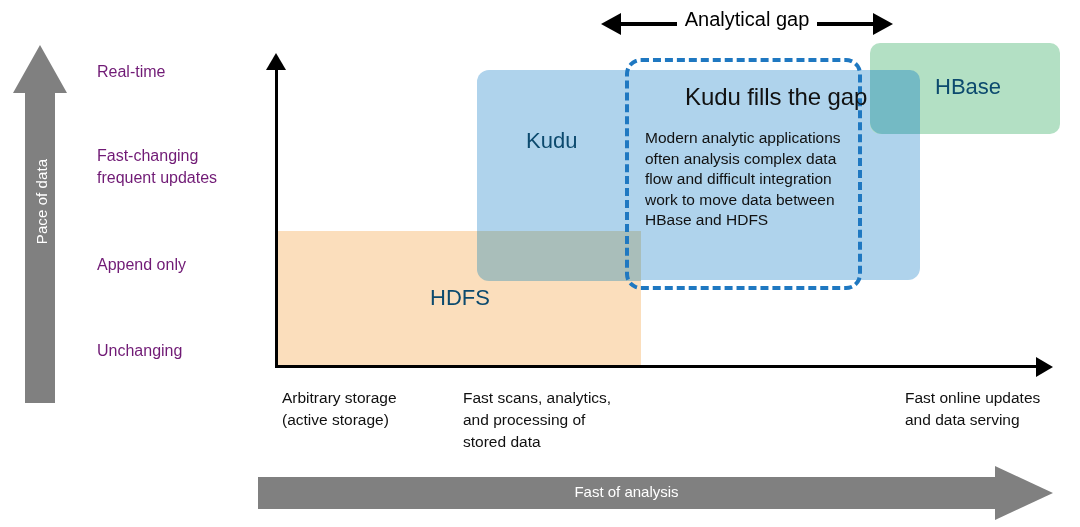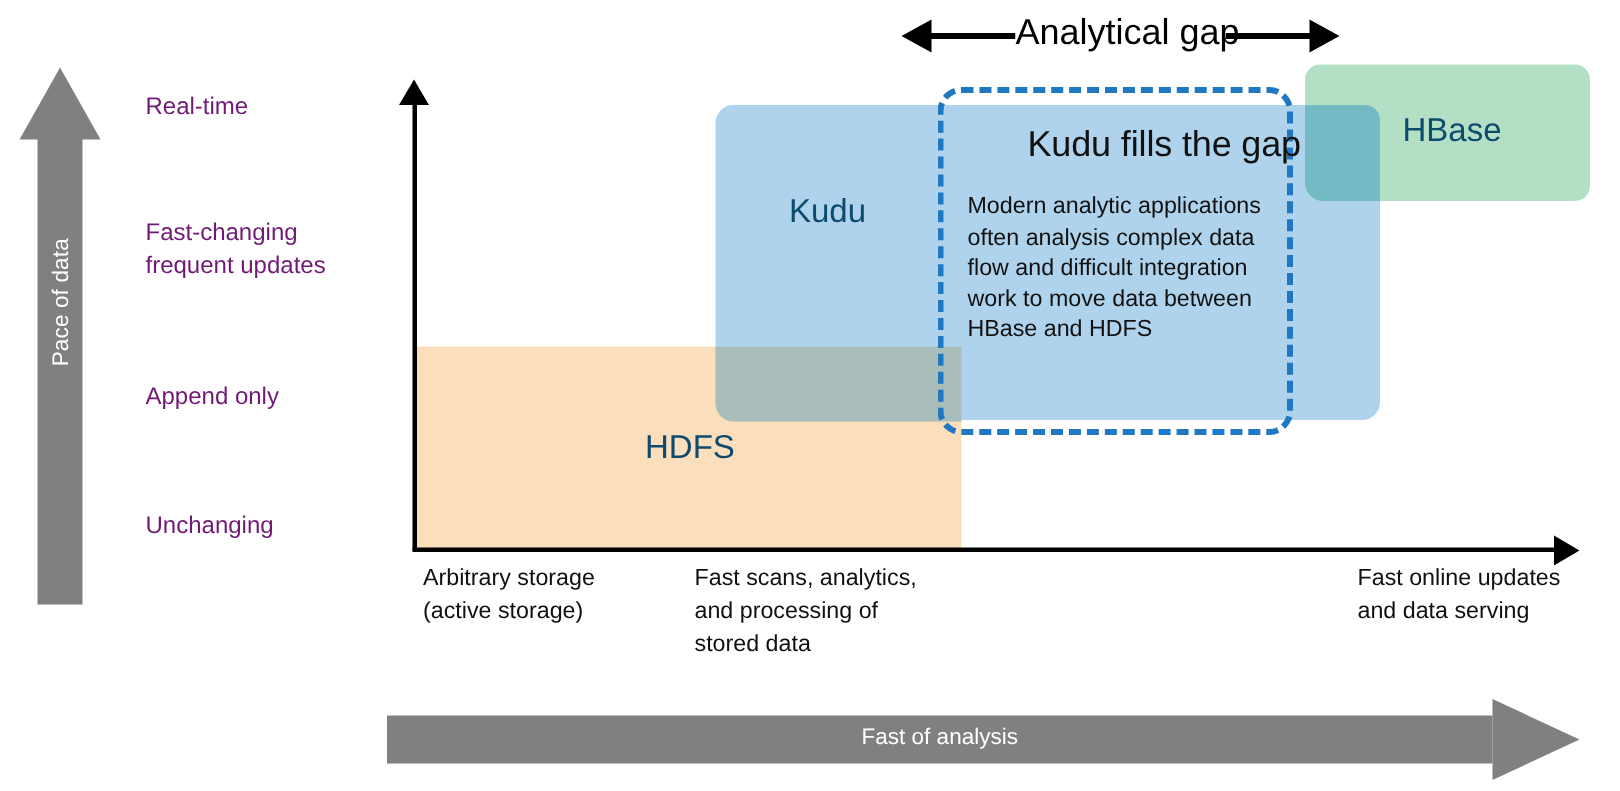--- a/index.html
+++ b/index.html
@@ -129,21 +129,21 @@
   .ylab {
     left: 97px;
     font-size: 16px;
     color: #701a75;
     line-height: 1.38;
     width: 170px;
   }
 
   
   .xlab {
-    top: 375px;
+    top: 387px;
     font-size: 15.5px;
     color: #101010;
     line-height: 1.42;
     white-space: pre-line;
   }
 
   
   .box {
     border-radius: 12px;
   }
@@ -257,21 +257,21 @@
     border-top: 11px solid transparent;
     border-bottom: 11px solid transparent;
     border-left: 20px solid #000000;
   }
   .gap-label {
     position: absolute;
     left: 76px;
     top: 0px;
     width: 140px;
     text-align: center;
-    font-size: 24px;
+    font-size: 20px;
     color: #000000;
     background: #ffffff;
     white-space: nowrap;
   }
 </style>
 </head>
 <body>
 
 <div id="stage">
 

